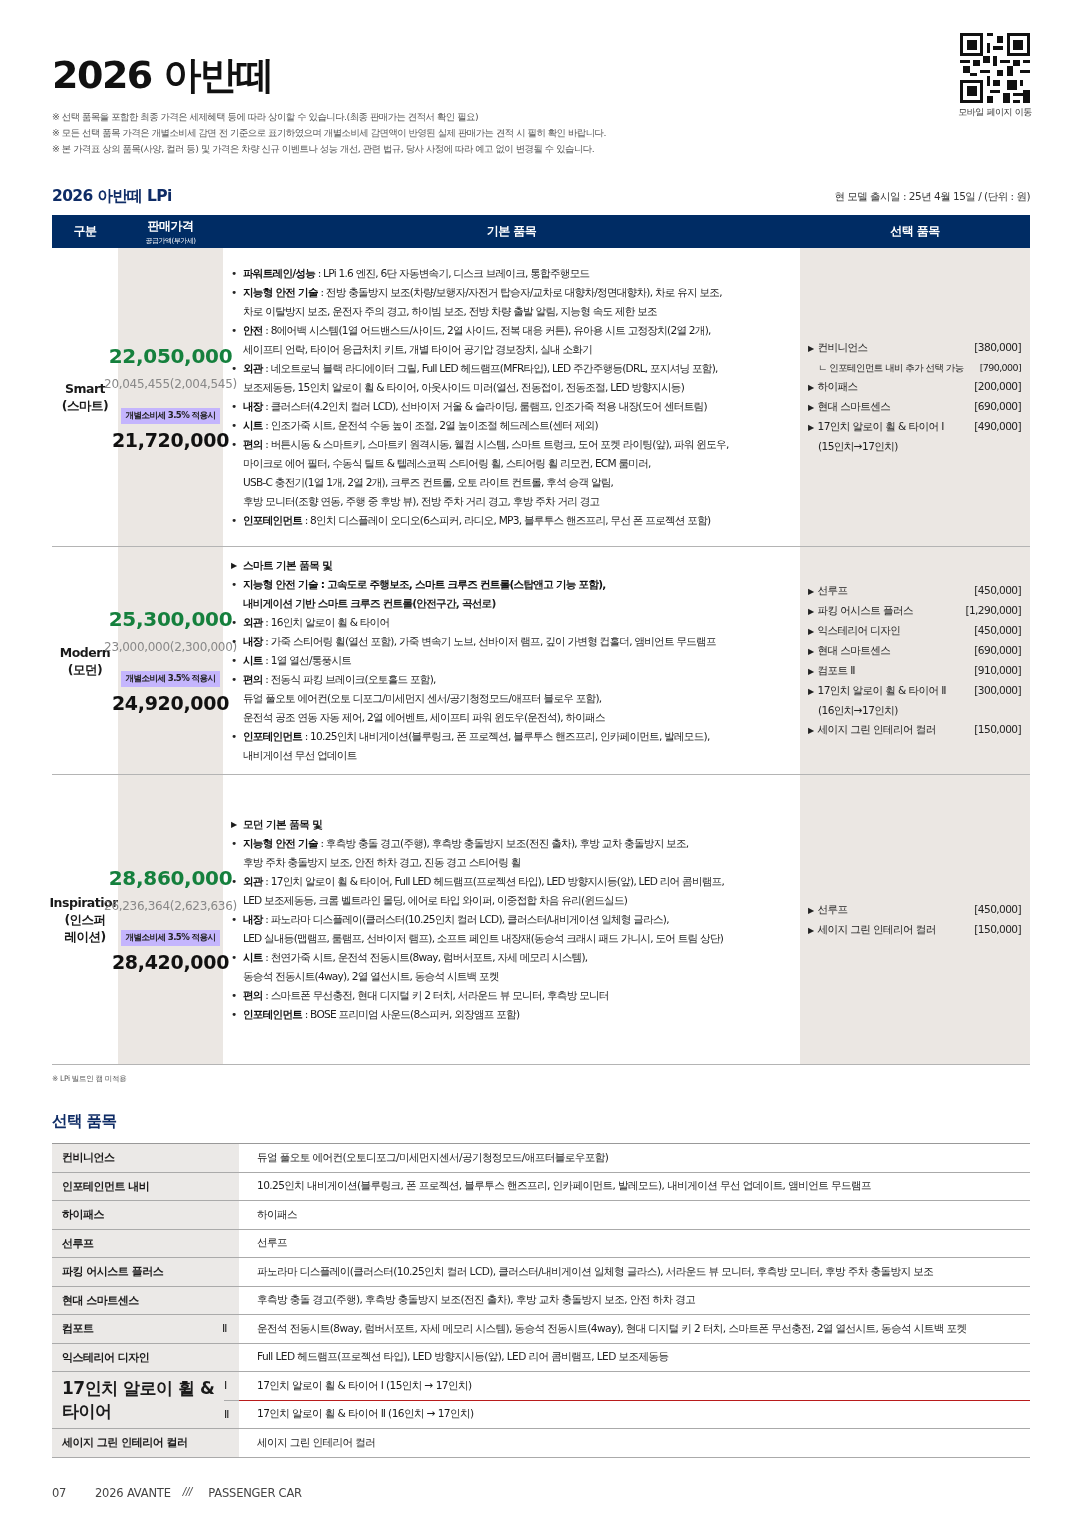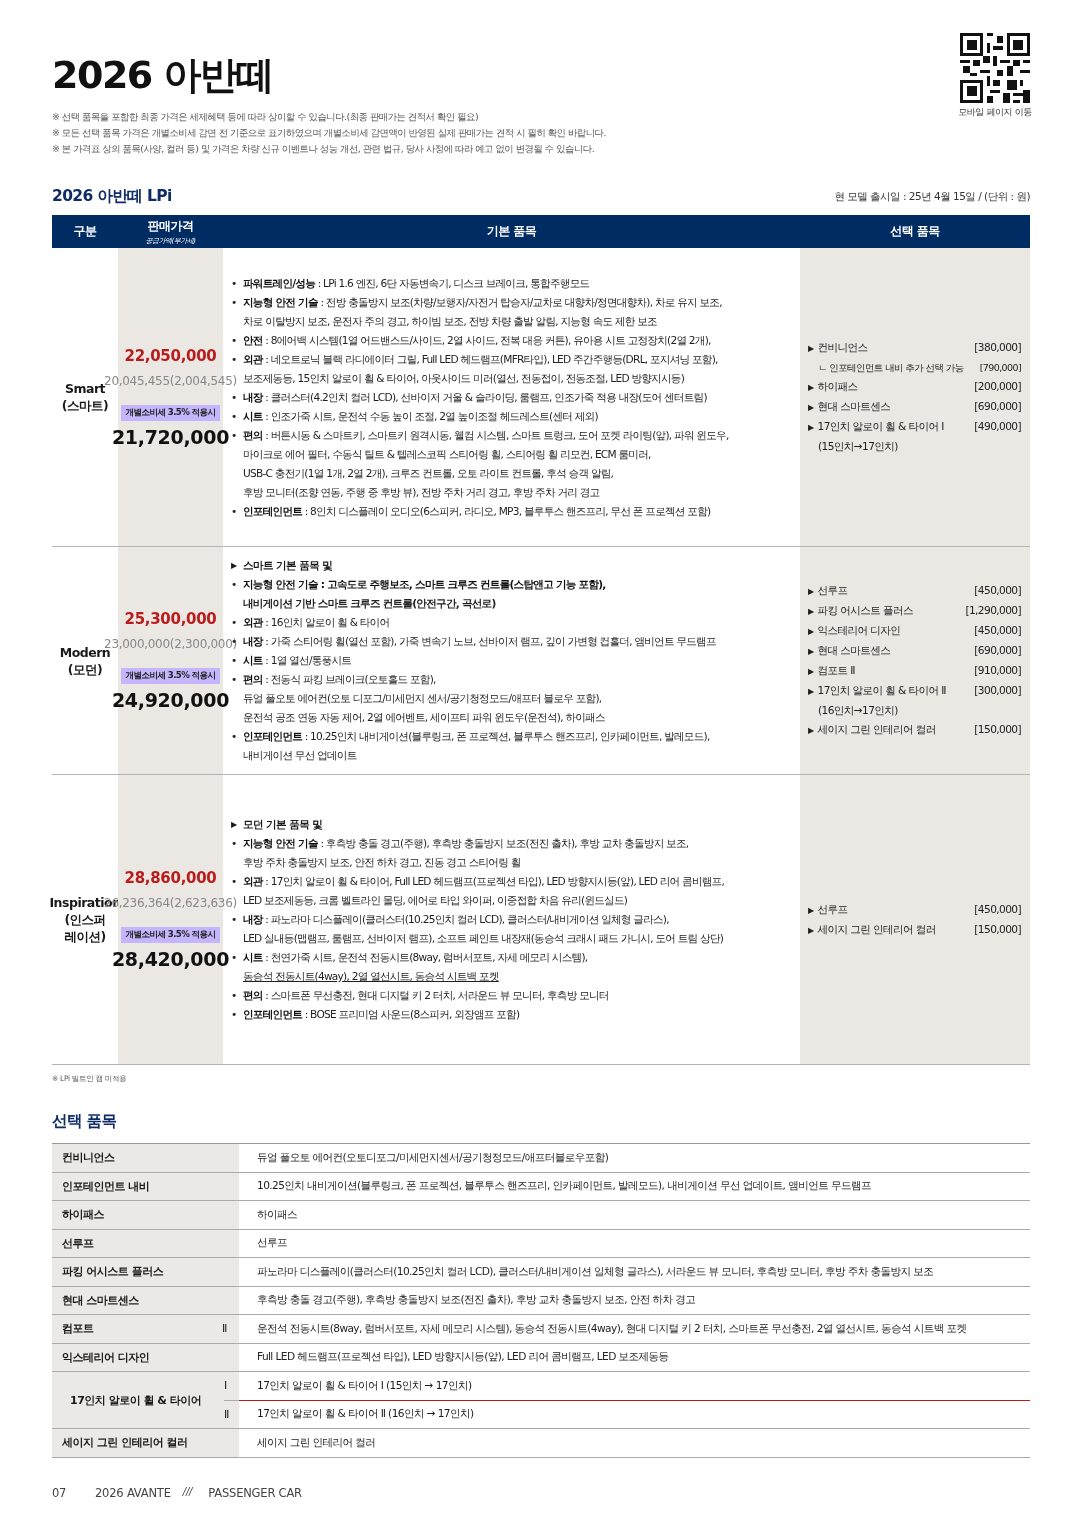--- a/index.html
+++ b/index.html
@@ -11,30 +11,30 @@
 
   .qr { position: absolute; left: 960px; top: 33px; width: 70px; height: 70px; }
   .qr-label { position: absolute; left: 955px; top: 106px; width: 80px; text-align: center; font-size: 9px; color: #333; letter-spacing: -0.4px; }
 
   .section-title { position: absolute; left: 52px; top: 186px; font-size: 15.5px; font-weight: bold; color: #0f2c66; letter-spacing: -0.6px; }
   .meta { position: absolute; right: 50px; top: 190px; font-size: 10.5px; color: #333; letter-spacing: -0.5px; }
 
   .ptable { position: absolute; left: 52px; top: 215px; width: 978px; }
   .thead { display: flex; height: 33px; background: #002c64; color: #fff; align-items: center; }
   .thead .c { text-align: center; font-size: 12px; font-weight: bold; letter-spacing: -0.5px; }
-  .thead .sub { font-size: 7px; font-weight: normal; display: block; margin-top: 1px; font-style: italic; }
+  .thead .sub { font-size: 7px; font-weight: normal; display: block; margin-top: 1px; }
   .c1 { width: 66px; }
   .c2 { width: 105px; }
   .c3 { width: 577px; }
   .c4 { width: 230px; }
 
   .trow { display: flex; border-bottom: 1px solid #b4b4b4; }
   .trow .c1 { display: flex; align-items: center; justify-content: center; text-align: center; font-size: 12.5px; font-weight: bold; line-height: 17px; letter-spacing: -0.5px; }
   .trow .c2 { background: #ebe7e3; display: flex; flex-direction: column; align-items: center; justify-content: center; }
-  .price-main { font-size: 15px; font-weight: bold; color: #b91c1c; letter-spacing: -0.3px; }
+  .price-main { font-size: 20px; font-weight: bold; color: #15803d; letter-spacing: -0.3px; }
   .price-supply { font-size: 12px; color: #888; margin-top: 9px; letter-spacing: -0.3px; }
   .tax-badge { background: #c4b5fd; font-size: 8.6px; font-weight: bold; padding: 2px 4px; margin-top: 17px; letter-spacing: -0.6px; color: #222; }
   .price-final { font-size: 19px; font-weight: bold; color: #111; margin-top: 5px; letter-spacing: -0.3px; }
 
   .trow .c3 { padding: 8px 8px 8px 8px; display: flex; flex-direction: column; justify-content: center; }
   .feat { font-size: 10.6px; line-height: 19px; letter-spacing: -0.75px; color: #222; padding-left: 12px; position: relative; }
   .feat .bl { position: absolute; left: 0; top: 0; }
   .feat b { font-weight: bold; color: #111; }
   .feat-intro { font-size: 10.6px; line-height: 19px; font-weight: bold; letter-spacing: -0.6px; padding-left: 12px; position: relative; }
   .feat-intro .bl { position: absolute; left: 0; top: 0; font-size: 8px; }
@@ -49,21 +49,21 @@
   .lpi-note { position: absolute; left: 52px; top: 1074px; font-size: 7.5px; color: #555; letter-spacing: -0.3px; }
 
   .sec2-title { position: absolute; left: 52px; top: 1111px; font-size: 15.5px; font-weight: bold; color: #0f2c66; letter-spacing: -0.6px; }
   .otable { position: absolute; left: 52px; top: 1143px; width: 978px; border-top: 1px solid #999; }
   .orow { display: flex; border-bottom: 1px solid #aaa; min-height: 28.5px; }
   .orow .k { width: 187px; background: #ebe9e7; display: flex; align-items: center; padding-left: 10px; font-size: 11px; font-weight: bold; letter-spacing: -0.5px; position: relative; }
   .orow .k .grade { position: absolute; right: 12px; font-weight: normal; font-size: 11px; }
   .orow .v { flex: 1; display: flex; align-items: center; padding-left: 18px; font-size: 10.6px; letter-spacing: -0.6px; color: #222; }
   .orow.tall { min-height: 57px; }
   .orow.tall .kwrap { width: 187px; display: flex; }
-  .orow.tall .kname { flex: 1; background: #ebe9e7; display: flex; align-items: center; padding-left: 18px; font-size: 11px; font-weight: bold; letter-spacing: -0.5px; }
+  .orow.tall .kname { flex: 1; background: #ebe9e7; display: flex; align-items: center; padding-left: 10px; font-size: 17px; font-weight: bold; letter-spacing: -0.5px; }
   .orow.tall .kgrades { width: 15px; background: #ebe9e7; display: flex; flex-direction: column; }
   .orow.tall .kg { flex: 1; display: flex; align-items: center; justify-content: flex-start; font-size: 11px; }
   .orow.tall .kg + .kg { border-top: 1px solid #aaa; }
   .orow.tall .vs { flex: 1; display: flex; flex-direction: column; }
   .orow.tall .vline { flex: 1; display: flex; align-items: center; padding-left: 18px; font-size: 10.6px; letter-spacing: -0.6px; }
   .orow.tall .vline + .vline { border-top: 1px solid #b91c1c; }
 
   .footer { position: absolute; left: 52px; top: 1486px; font-size: 11.5px; color: #444; letter-spacing: -0.2px; display: flex; gap: 0; }
   .footer .pg { width: 43px; }
   .footer .sep { margin: 0 16px 0 12px; font-style: italic; font-size: 10px; }
@@ -146,20 +146,21 @@
       <div class="price-main">22,050,000</div>
       <div class="price-supply">20,045,455(2,004,545)</div>
       <div class="tax-badge">개별소비세 3.5% 적용시</div>
       <div class="price-final">21,720,000</div>
     </div>
     <div class="c3" id="feat-0">
         <div class="feat"><span class="bl">•</span><b>파워트레인/성능</b><span> : LPi 1.6 엔진, 6단 자동변속기, 디스크 브레이크, 통합주행모드</span></div>
         <div class="feat"><span class="bl">•</span><b>지능형 안전 기술</b><span> : 전방 충돌방지 보조(차량/보행자/자전거 탑승자/교차로 대향차/정면대향차), 차로 유지 보조,</span></div>
         <div class="feat" style="display: block;">차로 이탈방지 보조, 운전자 주의 경고, 하이빔 보조, 전방 차량 출발 알림, 지능형 속도 제한 보조</div>
         <div class="feat"><span class="bl">•</span><b>안전</b><span> : 8에어백 시스템(1열 어드밴스드/사이드, 2열 사이드, 전복 대응 커튼), 유아용 시트 고정장치(2열 2개),</span></div>
+        <div class="feat" style="display: block;">세이프티 언락, 타이어 응급처치 키트, 개별 타이어 공기압 경보장치, 실내 소화기</div>
         <div class="feat"><span class="bl">•</span><b>외관</b><span> : 네오트로닉 블랙 라디에이터 그릴, Full LED 헤드램프(MFR타입), LED 주간주행등(DRL, 포지셔닝 포함),</span></div>
         <div class="feat" style="display: block;">보조제동등, 15인치 알로이 휠 &amp; 타이어, 아웃사이드 미러(열선, 전동접이, 전동조절, LED 방향지시등)</div>
         <div class="feat"><span class="bl">•</span><b>내장</b><span> : 클러스터(4.2인치 컬러 LCD), 선바이저 거울 &amp; 슬라이딩, 룸램프, 인조가죽 적용 내장(도어 센터트림)</span></div>
         <div class="feat"><span class="bl">•</span><b>시트</b><span> : 인조가죽 시트, 운전석 수동 높이 조절, 2열 높이조절 헤드레스트(센터 제외)</span></div>
         <div class="feat"><span class="bl">•</span><b>편의</b><span> : 버튼시동 &amp; 스마트키, 스마트키 원격시동, 웰컴 시스템, 스마트 트렁크, 도어 포켓 라이팅(앞), 파워 윈도우,</span></div>
         <div class="feat" style="display: block;">마이크로 에어 필터, 수동식 틸트 &amp; 텔레스코픽 스티어링 휠, 스티어링 휠 리모컨, ECM 룸미러,</div>
         <div class="feat" style="display: block;">USB-C 충전기(1열 1개, 2열 2개), 크루즈 컨트롤, 오토 라이트 컨트롤, 후석 승객 알림,</div>
         <div class="feat" style="display: block;">후방 모니터(조향 연동, 주행 중 후방 뷰), 전방 주차 거리 경고, 후방 주차 거리 경고</div>
         <div class="feat"><span class="bl">•</span><b>인포테인먼트</b><span> : 8인치 디스플레이 오디오(6스피커, 라디오, MP3, 블루투스 핸즈프리, 무선 폰 프로젝션 포함)</span></div>
       </div>
@@ -263,21 +264,21 @@
     </div>
     <div class="c3" id="feat-2">
         <div class="feat-intro"><span class="bl">▶</span><span>모던 기본 품목 및</span></div>
         <div class="feat"><span class="bl">•</span><b>지능형 안전 기술</b><span> : 후측방 충돌 경고(주행), 후측방 충돌방지 보조(전진 출차), 후방 교차 충돌방지 보조,</span></div>
         <div class="feat" style="display: block;">후방 주차 충돌방지 보조, 안전 하차 경고, 진동 경고 스티어링 휠</div>
         <div class="feat"><span class="bl">•</span><b>외관</b><span> : 17인치 알로이 휠 &amp; 타이어, Full LED 헤드램프(프로젝션 타입), LED 방향지시등(앞), LED 리어 콤비램프,</span></div>
         <div class="feat" style="display: block;">LED 보조제동등, 크롬 벨트라인 몰딩, 에어로 타입 와이퍼, 이중접합 차음 유리(윈드실드)</div>
         <div class="feat"><span class="bl">•</span><b>내장</b><span> : 파노라마 디스플레이(클러스터(10.25인치 컬러 LCD), 클러스터/내비게이션 일체형 글라스),</span></div>
         <div class="feat" style="display: block;">LED 실내등(맵램프, 룸램프, 선바이저 램프), 소프트 페인트 내장재(동승석 크래시 패드 가니시, 도어 트림 상단)</div>
         <div class="feat"><span class="bl">•</span><b>시트</b><span> : 천연가죽 시트, 운전석 전동시트(8way, 럼버서포트, 자세 메모리 시스템),</span></div>
-        <div class="feat" style="display: block; text-decoration: underline;">동승석 전동시트(4way), 2열 열선시트, 동승석 시트백 포켓</div>
+        <div class="feat" style="display: block;">동승석 전동시트(4way), 2열 열선시트, 동승석 시트백 포켓</div>
         <div class="feat"><span class="bl">•</span><b>편의</b><span> : 스마트폰 무선충전, 현대 디지털 키 2 터치, 서라운드 뷰 모니터, 후측방 모니터</span></div>
         <div class="feat"><span class="bl">•</span><b>인포테인먼트</b><span> : BOSE 프리미엄 사운드(8스피커, 외장앰프 포함)</span></div>
       </div>
     <div class="c4" id="opt-2">
         <div class="opt">
           <span class="nm"><span class="tri">▶</span><span>선루프</span></span>
           <span class="pr">[450,000]</span>
         </div>
         <div class="opt">
           <span class="nm"><span class="tri">▶</span><span>세이지 그린 인테리어 컬러</span></span>

